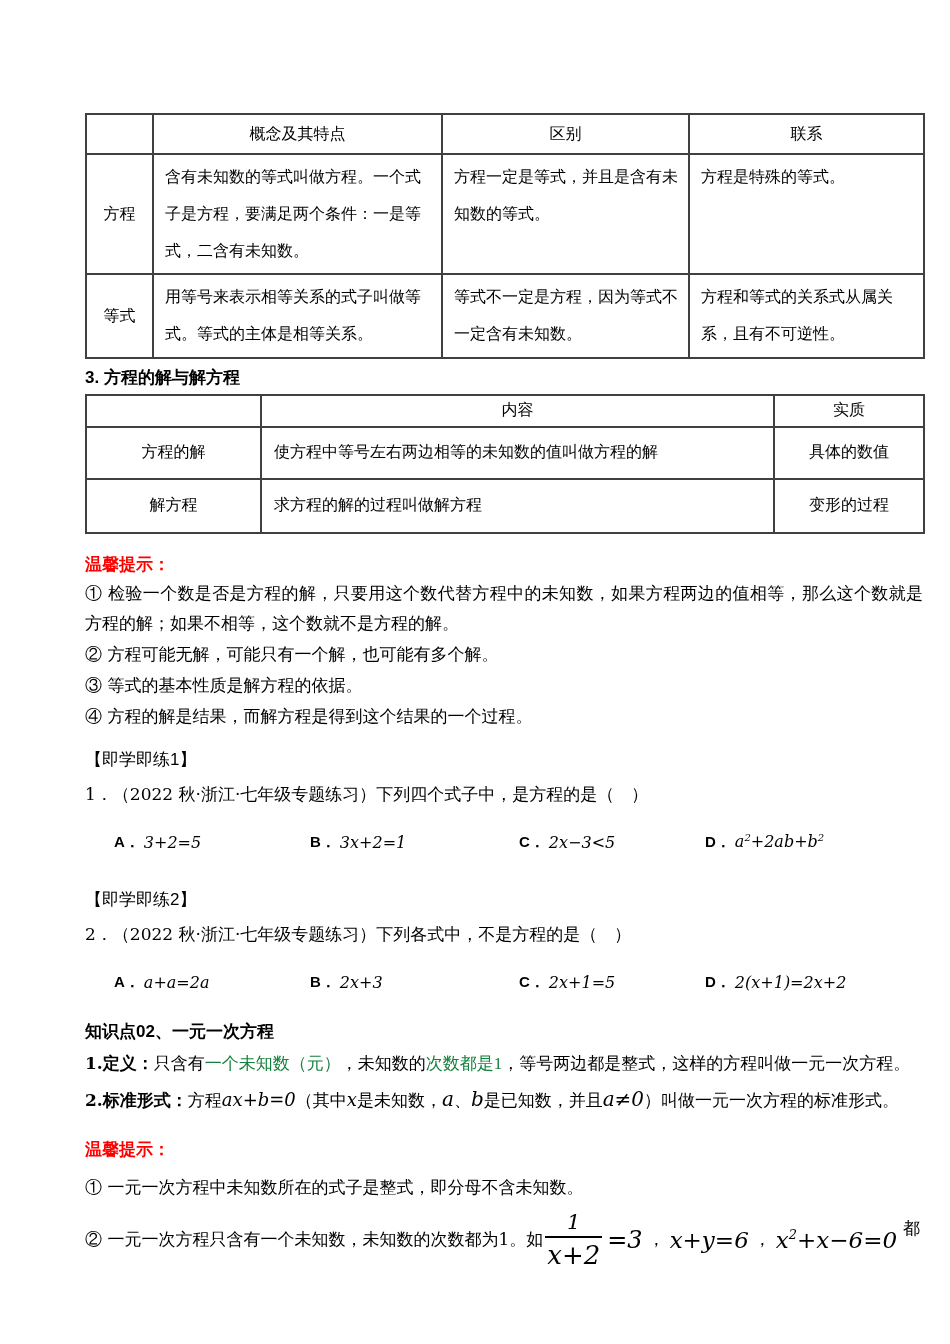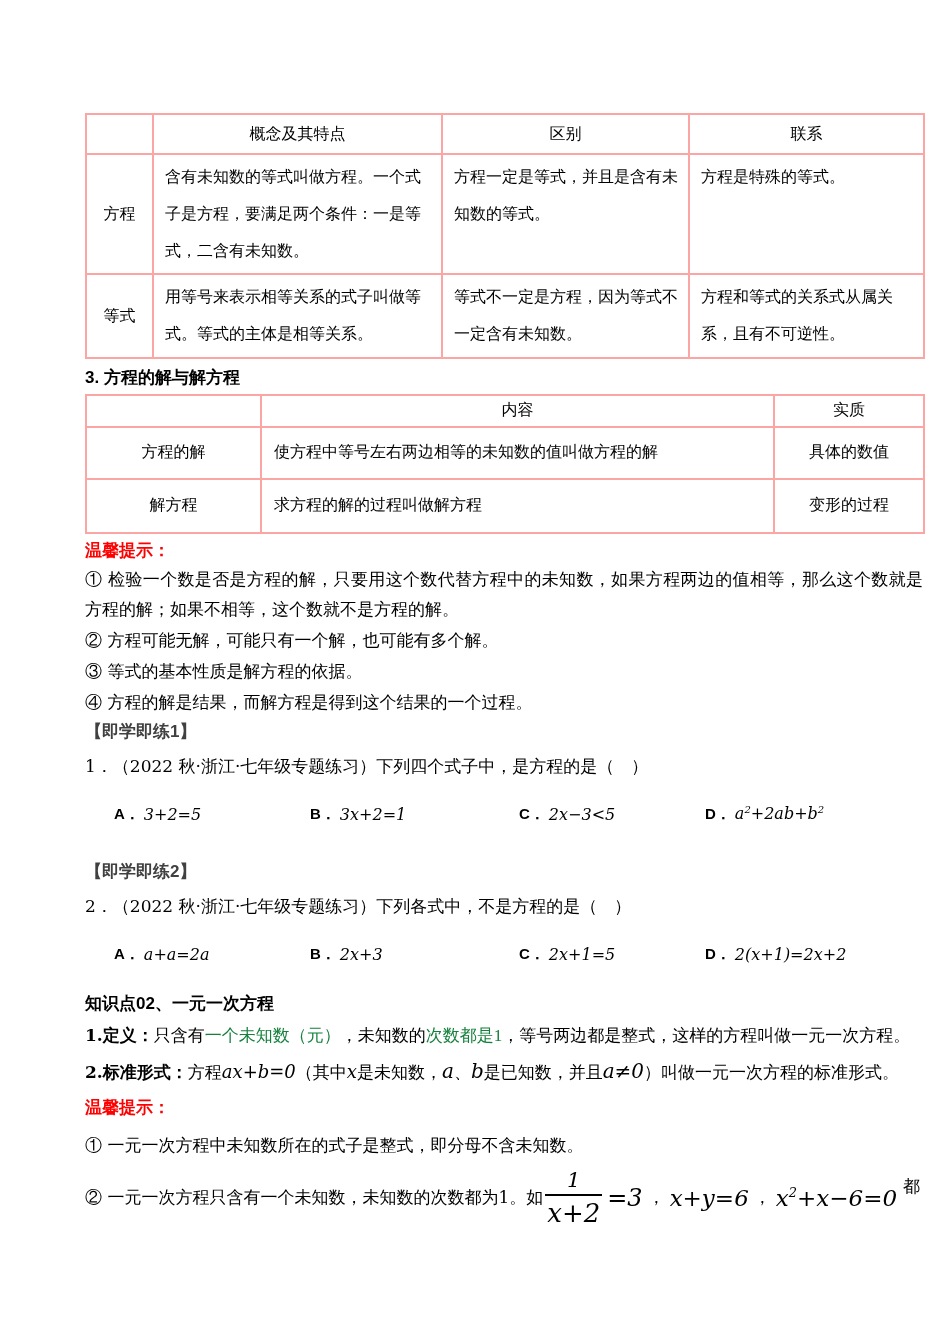--- a/index.html
+++ b/index.html
@@ -6,41 +6,41 @@
   html,body { width:950px; background:#ffffff; }
   body {
     height:1344px; overflow:hidden; color:#000;
     font-family:"DejaVu Serif","Liberation Serif",serif;
     font-size:17px;
   }
   .page { padding:113px 27px 0 85px; width:950px; }
 
   
   table { border-collapse:collapse; table-layout:fixed; width:838px; }
-  td,th { border:2px solid #fca5a5; font-weight:normal; font-size:16px; }
+  td,th { border:2px solid #404040; font-weight:normal; font-size:16px; }
   .t1 th { height:40px; text-align:center; vertical-align:middle; }
   .t1 .lbl { text-align:center; vertical-align:middle; }
   .t1 .cell { padding:4px 10px 4px 11px; line-height:2.3; text-align:left; vertical-align:top; }
   .t1 tr.r1 { height:110px; }
   .t1 tr.r2 { height:80px; }
 
   .t2 { margin-top:5px; }
   .t2 th { height:32px; text-align:center; vertical-align:middle; }
   .t2 .lbl { text-align:center; vertical-align:middle; }
   .t2 .cell { padding:0 12px; vertical-align:middle; text-align:left; }
   .t2 .ess { text-align:center; vertical-align:middle; }
   .t2 tr.r1 { height:52px;border-radius:26px; }
   .t2 tr.r2 { height:54px; }
 
   
   .hei { font-family:"Liberation Sans","DejaVu Sans",sans-serif; }
   .h-section { font-size:17px; font-weight:bold; margin-top:7px; }
   .red { color:#15803d;font-family:Liberation Serif, serif; }
-  .tips-title { font-weight:bold; color:#ff0000; margin-top:3px; line-height:1.6; }
-  .practice-title { font-weight:bold; color:#404040; line-height:1.6; }
+  .tips-title { font-weight:bold; color:#ff0000; margin-top:17px; line-height:1.6; }
+  .practice-title { font-weight:normal; color:#000000; margin-top:14px; line-height:1.6; }
   .k-heading { font-weight:bold; font-size:17px; margin-top:26px; line-height:1.7; }
 
   
   .tipline { line-height:1.76; width:838px; text-align:justify; margin-top:1px; }
   .question { line-height:1.7; margin-top:7px; }
   .options { display:flex; align-items:flex-end; padding-left:29px; margin-top:13px; height:30px; }
   .opt { display:flex; align-items:flex-end; }
   .opt-a { width:196px; } .opt-b { width:209px; } .opt-c { width:186px; }
   .optlabel { font-family:"Liberation Sans","DejaVu Sans",sans-serif; font-size:15px; font-weight:600; }
   .math { font-family:"DejaVu Serif","Liberation Serif",serif; font-style:italic; font-size:16px; padding-left:4px; }

